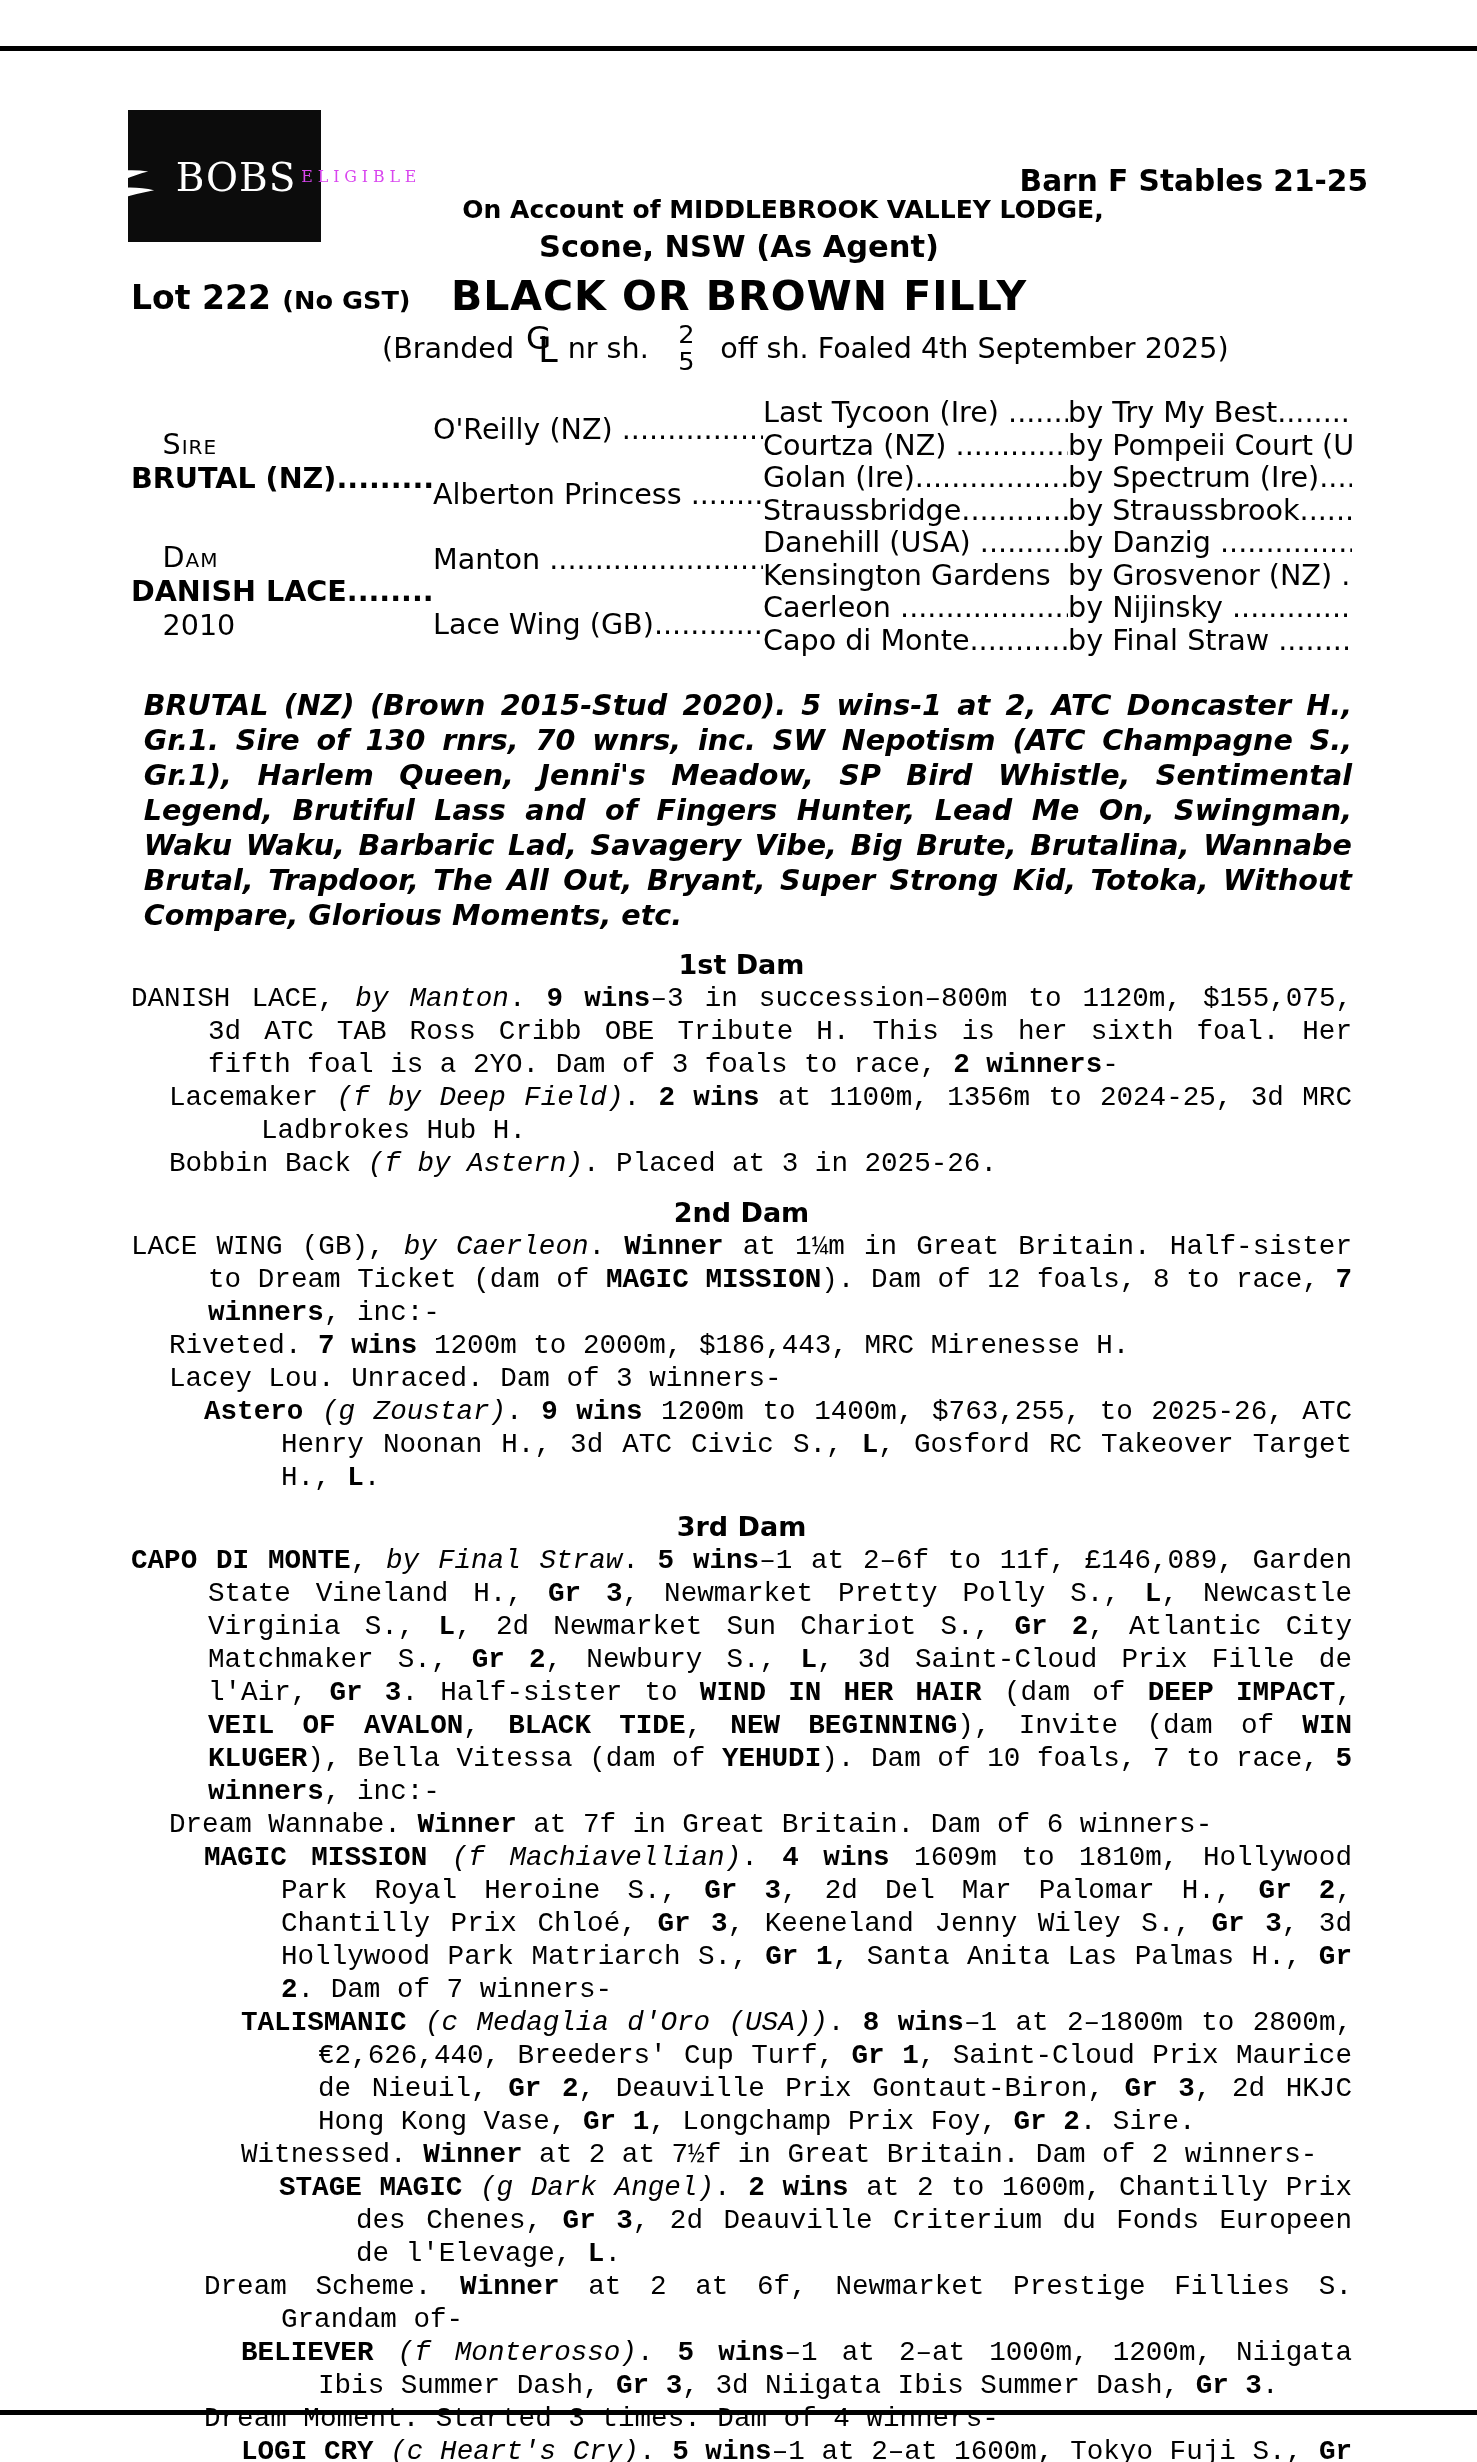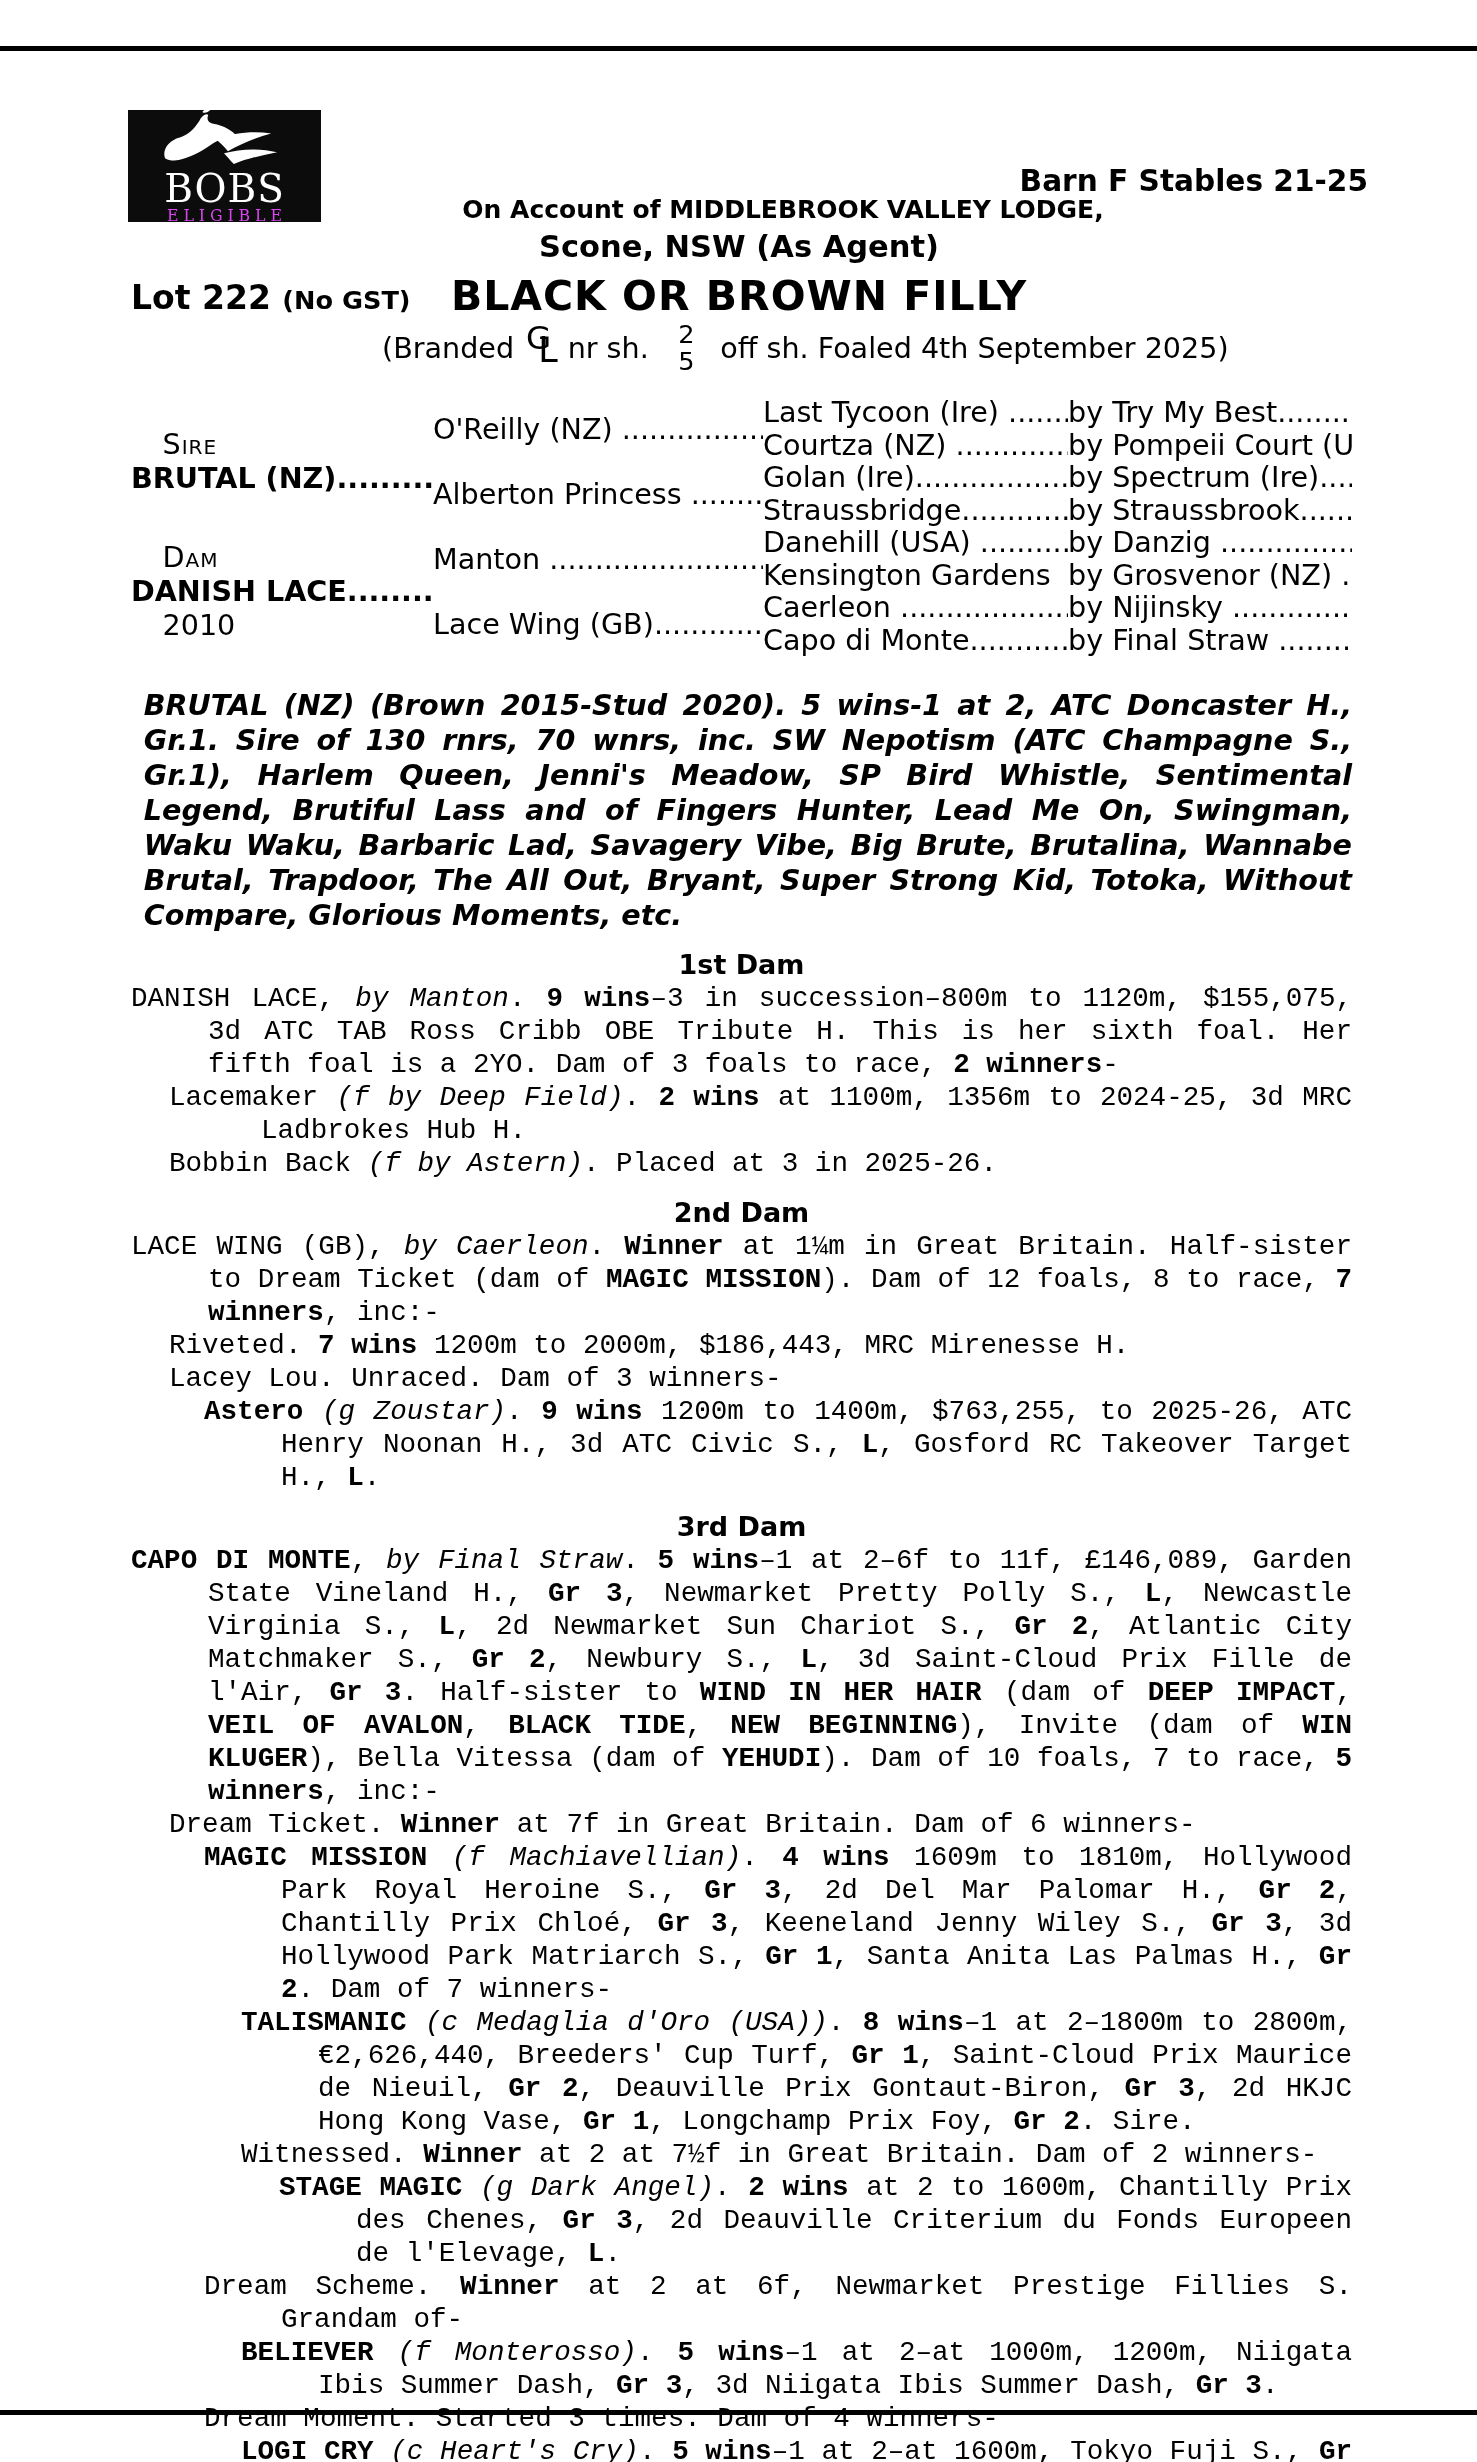--- a/index.html
+++ b/index.html
@@ -8,22 +8,22 @@
     font-family:"DejaVu Sans","Liberation Sans",sans-serif;
     position:relative;overflow:hidden;
   }
   .rule{position:absolute;left:0;width:1478px;height:4.9px;background:#000;}
   .rule-top{top:46px;}
   .rule-bottom{top:2410px;}
 
   
   .header{position:relative;height:396px;}
   .logo{
-    position:absolute;left:128px;top:110px;width:193px;height:112px;
-    background:#0c0c0c;display:flex;flex-direction:column;align-items:center;
+    position:absolute;left:128px;top:110px;width:193px;height:132px;
+    background:#0c0c0c;display:flex;flex-direction:row;align-items:center;
     justify-content:center;padding-top:2px;box-sizing:border-box;
   }
   .logo-bobs{
     font-family:"DejaVu Serif","Liberation Serif",serif;color:#fff;
     font-size:39px;line-height:37px;letter-spacing:1px;
   }
   .logo-eligible{
     font-family:"DejaVu Serif","Liberation Serif",serif;color:#d946ef;
     font-size:15.8px;line-height:17.7px;letter-spacing:4.9px;margin-left:4.9px;
   }
@@ -163,21 +163,21 @@
     <div class="para lv0"><span class="">DANISH LACE, </span><span class="i">by Manton</span><span class="">. </span><span class="b">9 wins</span><span class="">–3 in succession–800m to 1120m, $155,075, 3d ATC TAB Ross Cribb OBE Tribute H. This is her sixth foal. Her fifth foal is a 2YO. Dam of 3 foals to race, </span><span class="b">2 winners</span><span class="">-</span></div>
     <div class="para lv1"><span class="">Lacemaker </span><span class="i">(f by Deep Field)</span><span class="">. </span><span class="b">2 wins</span><span class=""> at 1100m, 1356m to 2024-25, 3d MRC Ladbrokes Hub H.</span></div>
     <div class="para lv1"><span class="">Bobbin Back </span><span class="i">(f by Astern)</span><span class="">. Placed at 3 in 2025-26.</span></div>
     <div class="dam-heading"><span class="b">2nd Dam</span></div>
     <div class="para lv0"><span class="">LACE WING (GB), </span><span class="i">by Caerleon</span><span class="">. </span><span class="b">Winner</span><span class=""> at 1¼m in Great Britain. Half-sister to Dream Ticket (dam of </span><span class="b">MAGIC MISSION</span><span class="">). Dam of 12 foals, 8 to race, </span><span class="b">7 winners</span><span class="">, inc:-</span></div>
     <div class="para lv1"><span class="">Riveted. </span><span class="b">7 wins</span><span class=""> 1200m to 2000m, $186,443, MRC Mirenesse H.</span></div>
     <div class="para lv1"><span class="">Lacey Lou. Unraced. Dam of 3 winners-</span></div>
     <div class="para lv2"><span class="b">Astero</span><span class=""> </span><span class="i">(g Zoustar)</span><span class="">. </span><span class="b">9 wins</span><span class=""> 1200m to 1400m, $763,255, to 2025-26, ATC Henry Noonan H., 3d ATC Civic S., </span><span class="b">L</span><span class="">, Gosford RC Takeover Target H., </span><span class="b">L</span><span class="">.</span></div>
     <div class="dam-heading"><span class="b">3rd Dam</span></div>
     <div class="para lv0"><span class="b">CAPO DI MONTE</span><span class="">, </span><span class="i">by Final Straw</span><span class="">. </span><span class="b">5 wins</span><span class="">–1 at 2–6f to 11f, £146,089, Garden State Vineland H., </span><span class="b">Gr 3</span><span class="">, Newmarket Pretty Polly S., </span><span class="b">L</span><span class="">, Newcastle Virginia S., </span><span class="b">L</span><span class="">, 2d Newmarket Sun Chariot S., </span><span class="b">Gr 2</span><span class="">, Atlantic City Matchmaker S., </span><span class="b">Gr 2</span><span class="">, Newbury S., </span><span class="b">L</span><span class="">, 3d Saint-Cloud Prix Fille de l'Air, </span><span class="b">Gr 3</span><span class="">. Half-sister to </span><span class="b">WIND IN HER HAIR</span><span class=""> (dam of </span><span class="b">DEEP IMPACT</span><span class="">, </span><span class="b">VEIL OF AVALON</span><span class="">, </span><span class="b">BLACK TIDE</span><span class="">, </span><span class="b">NEW BEGINNING</span><span class="">), Invite (dam of </span><span class="b">WIN KLUGER</span><span class="">), Bella Vitessa (dam of </span><span class="b">YEHUDI</span><span class="">). Dam of 10 foals, 7 to race, </span><span class="b">5 winners</span><span class="">, inc:-</span></div>
-    <div class="para lv1"><span class="">Dream Ticket. </span><span class="b">Winner</span><span class=""> at 7f in Great Britain. Dam of 6 winners-</span></div>
+    <div class="para lv1"><span class="">Dream Wannabe. </span><span class="b">Winner</span><span class=""> at 7f in Great Britain. Dam of 6 winners-</span></div>
     <div class="para lv2"><span class="b">MAGIC MISSION</span><span class=""> </span><span class="i">(f Machiavellian)</span><span class="">. </span><span class="b">4 wins</span><span class=""> 1609m to 1810m, Hollywood Park Royal Heroine S., </span><span class="b">Gr 3</span><span class="">, 2d Del Mar Palomar H., </span><span class="b">Gr 2</span><span class="">, Chantilly Prix Chloé, </span><span class="b">Gr 3</span><span class="">, Keeneland Jenny Wiley S., </span><span class="b">Gr 3</span><span class="">, 3d Hollywood Park Matriarch S., </span><span class="b">Gr 1</span><span class="">, Santa Anita Las Palmas H., </span><span class="b">Gr 2</span><span class="">. Dam of 7 winners-</span></div>
     <div class="para lv3"><span class="b">TALISMANIC</span><span class=""> </span><span class="i">(c Medaglia d'Oro (USA))</span><span class="">. </span><span class="b">8 wins</span><span class="">–1 at 2–1800m to 2800m, €2,626,440, Breeders' Cup Turf, </span><span class="b">Gr 1</span><span class="">, Saint-Cloud Prix Maurice de Nieuil, </span><span class="b">Gr 2</span><span class="">, Deauville Prix Gontaut-Biron, </span><span class="b">Gr 3</span><span class="">, 2d HKJC Hong Kong Vase, </span><span class="b">Gr 1</span><span class="">, Longchamp Prix Foy, </span><span class="b">Gr 2</span><span class="">. Sire.</span></div>
     <div class="para lv3"><span class="">Witnessed. </span><span class="b">Winner</span><span class=""> at 2 at 7½f in Great Britain. Dam of 2 winners-</span></div>
     <div class="para lv4"><span class="b">STAGE MAGIC</span><span class=""> </span><span class="i">(g Dark Angel)</span><span class="">. </span><span class="b">2 wins</span><span class=""> at 2 to 1600m, Chantilly Prix des Chenes, </span><span class="b">Gr 3</span><span class="">, 2d Deauville Criterium du Fonds Europeen de l'Elevage, </span><span class="b">L</span><span class="">.</span></div>
     <div class="para lv2"><span class="">Dream Scheme. </span><span class="b">Winner</span><span class=""> at 2 at 6f, Newmarket Prestige Fillies S. Grandam of-</span></div>
     <div class="para lv3"><span class="b">BELIEVER</span><span class=""> </span><span class="i">(f Monterosso)</span><span class="">. </span><span class="b">5 wins</span><span class="">–1 at 2–at 1000m, 1200m, Niigata Ibis Summer Dash, </span><span class="b">Gr 3</span><span class="">, 3d Niigata Ibis Summer Dash, </span><span class="b">Gr 3</span><span class="">.</span></div>
     <div class="para lv2"><span class="">Dream Moment. Started 3 times. Dam of 4 winners-</span></div>
     <div class="para lv3"><span class="b">LOGI CRY</span><span class=""> </span><span class="i">(c Heart's Cry)</span><span class="">. </span><span class="b">5 wins</span><span class="">–1 at 2–at 1600m, Tokyo Fuji S., </span><span class="b">Gr 3</span><span class="">, Kyoto Nikkan Sports Sho Shinzan Kinen, </span><span class="b">Gr 3</span><span class="">.</span></div>
   </div>
 

